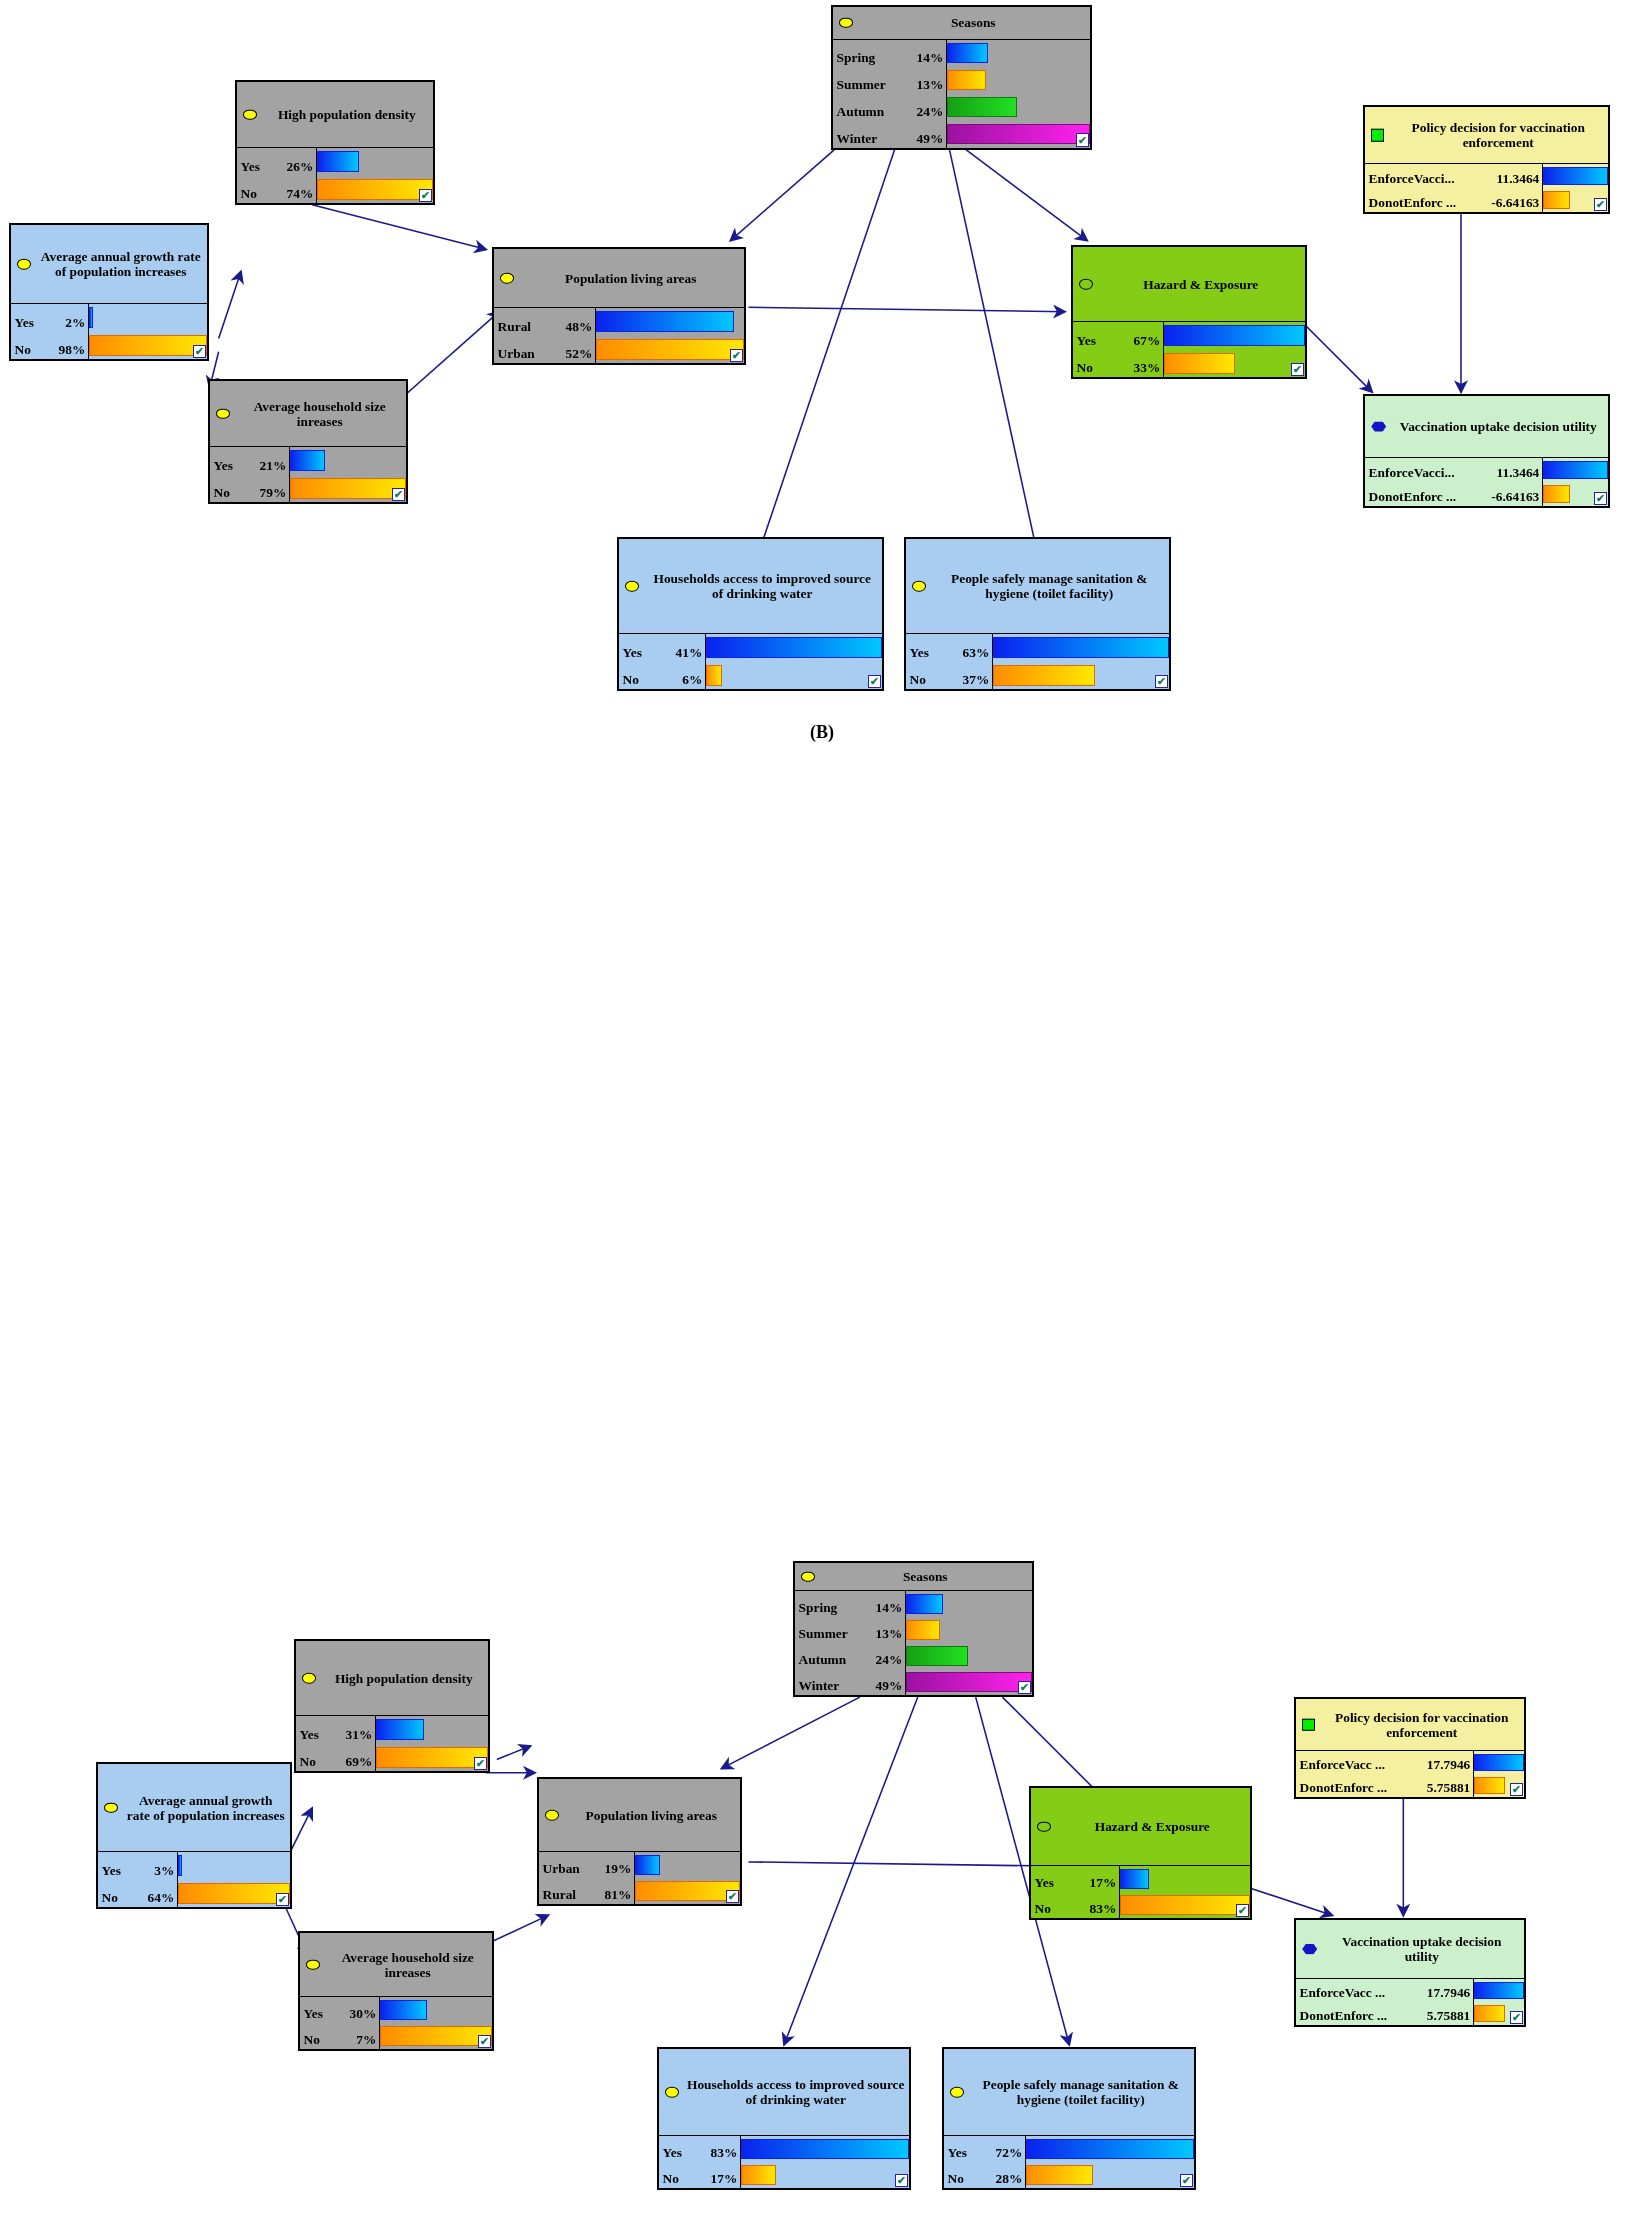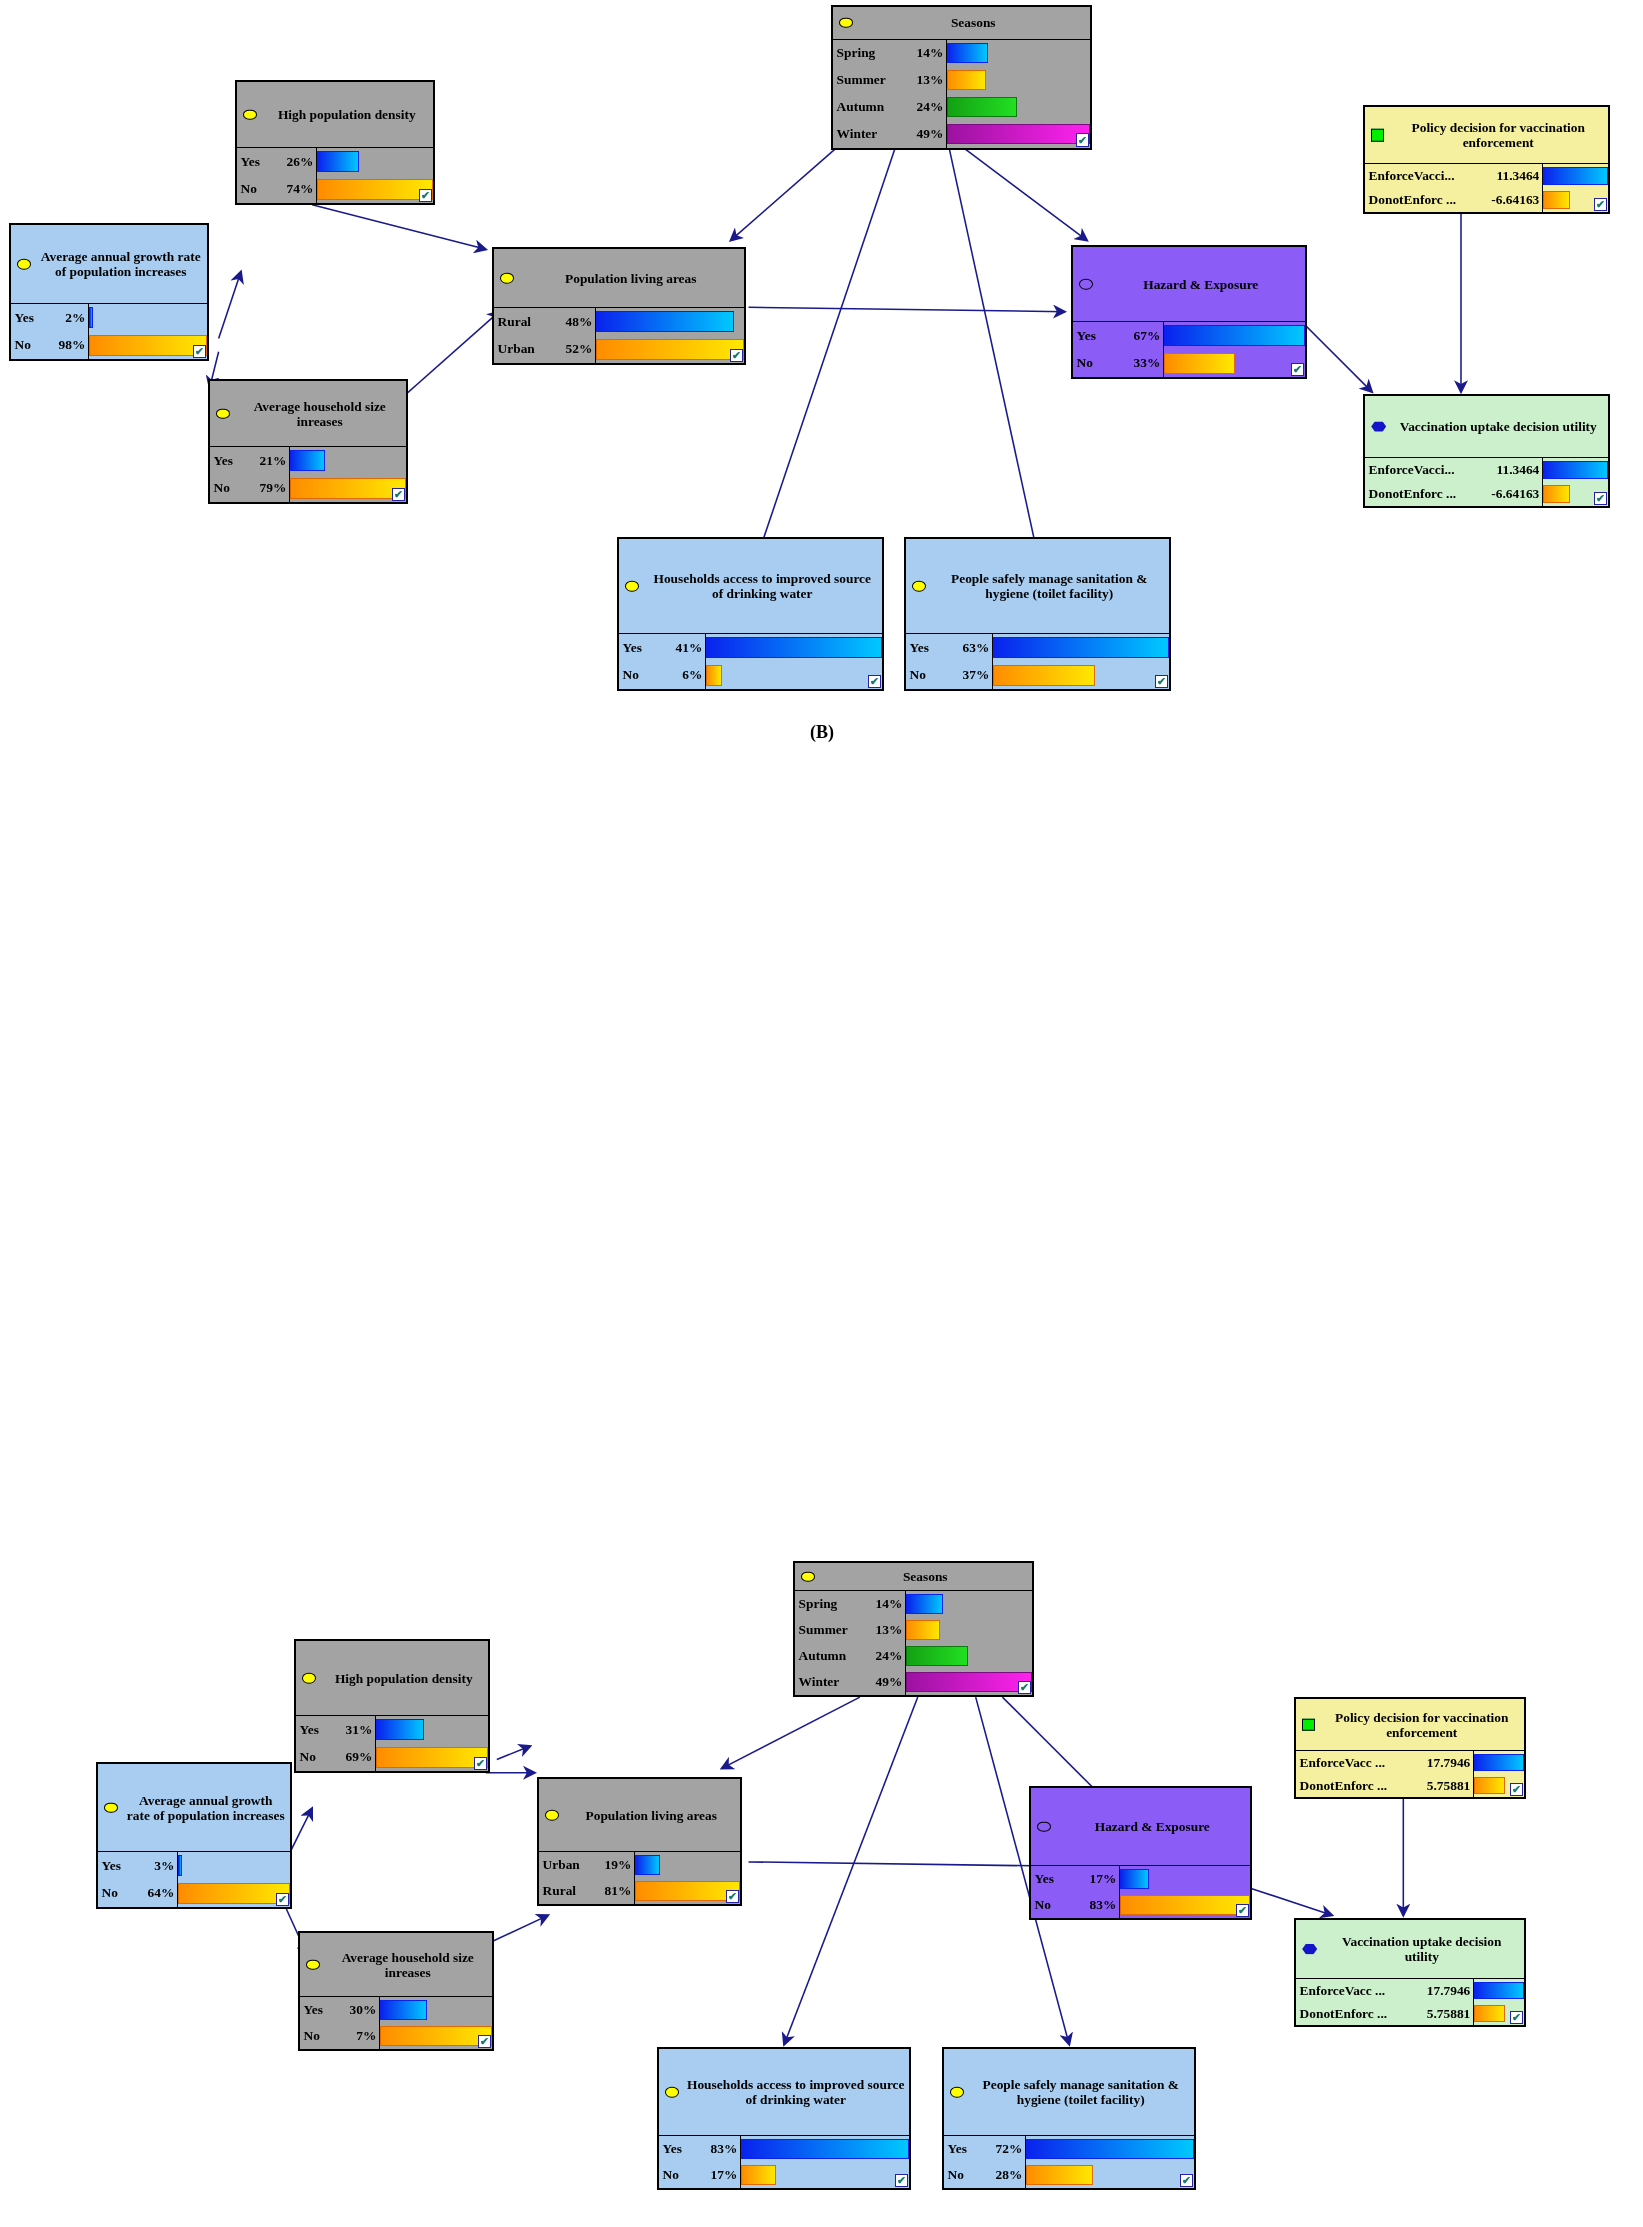--- a/index.html
+++ b/index.html
@@ -54,21 +54,21 @@
     clip-path:polygon(25% 0,75% 0,100% 50%,75% 100%,25% 100%,0 50%);
   }
 
   .node .body {
     border-top:1.8px solid #000;
     display:flex; flex-direction:column;
   }
   .node .row { display:flex; flex:1 1 0; min-height:0; }
   .node .row + .row { }
   .node .lbl {
-    display:flex; align-items:center;
+    display:flex; align-items:flex-end;
     font-size:13.4px; font-weight:bold; color:#000;
     padding:0.9px 2.7px 0.9px 3.6px;
     white-space:nowrap;
     border-right:1.3px solid #000;
     justify-content:space-between;
     gap:20px;
   }
   .node .lbl .nm { }
   .node .lbl .vl { }
   .node .barcell {
@@ -90,21 +90,21 @@
     position:absolute; right:0.9px; bottom:0.9px;
     width:13.4px; height:13.4px; background:#ffffff;
     border:1.3px solid #2222aa;
     display:flex; align-items:center; justify-content:center;
     font-size:10.7px; color:#147a6e; line-height:1; font-weight:bold;
   }
 
   
   .fill-white  { background:#a3a3a3; }
   .fill-blue   { background:#a8cdf0; }
-  .fill-yellow { background:#8b5cf6; }
+  .fill-yellow { background:#84cc16; }
   .fill-lyellow{ background:#f5f0a0; }
   .fill-lgreen { background:#ccf0cc; }
 
   .panel-label {
     position:absolute; width:100%; text-align:center;
     font-size:18px; font-weight:bold; color:#000;
     font-family:"Liberation Serif", serif;
   }
 </style>
 </head>

